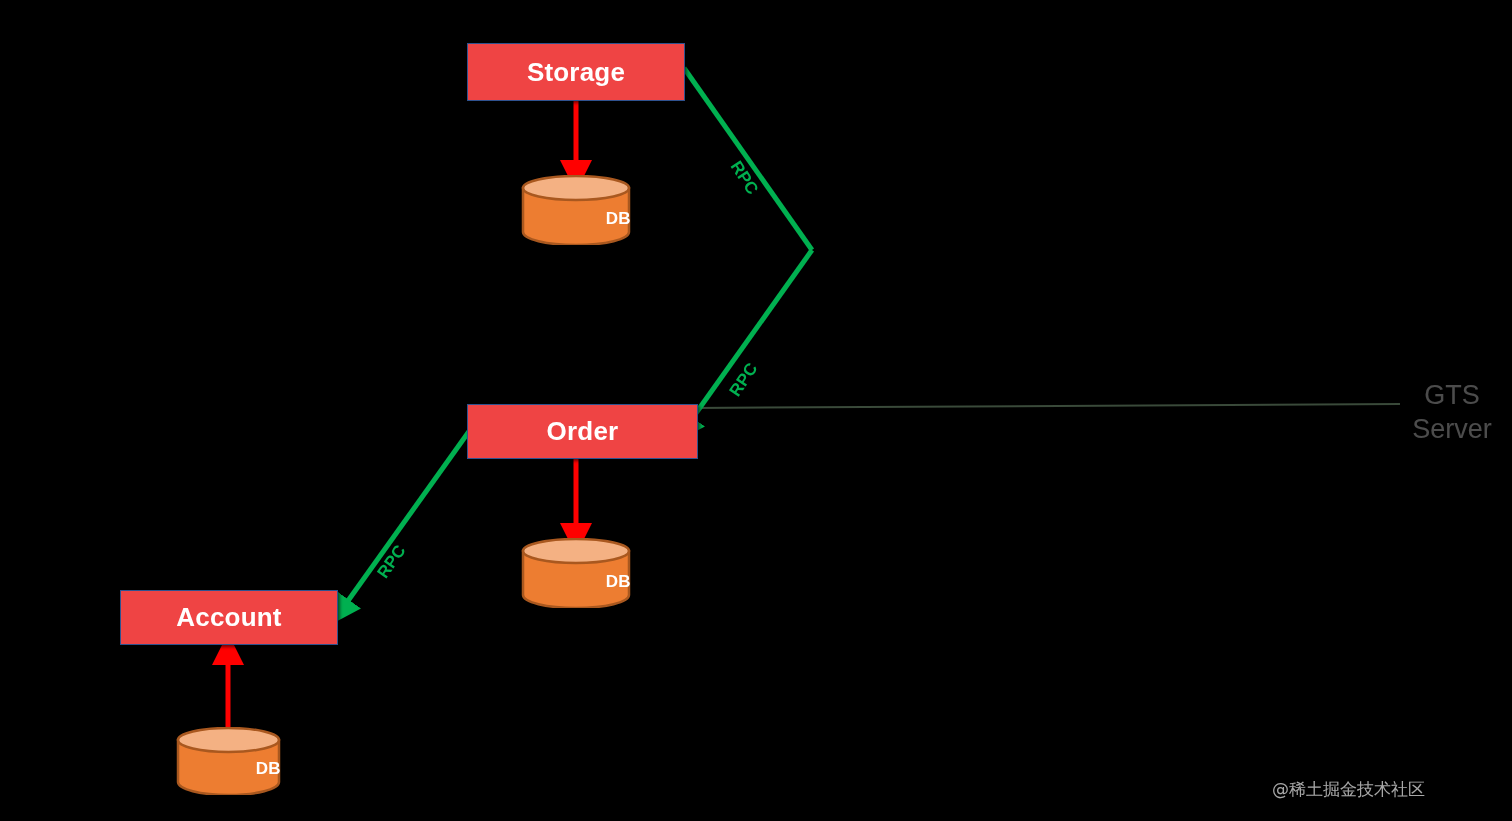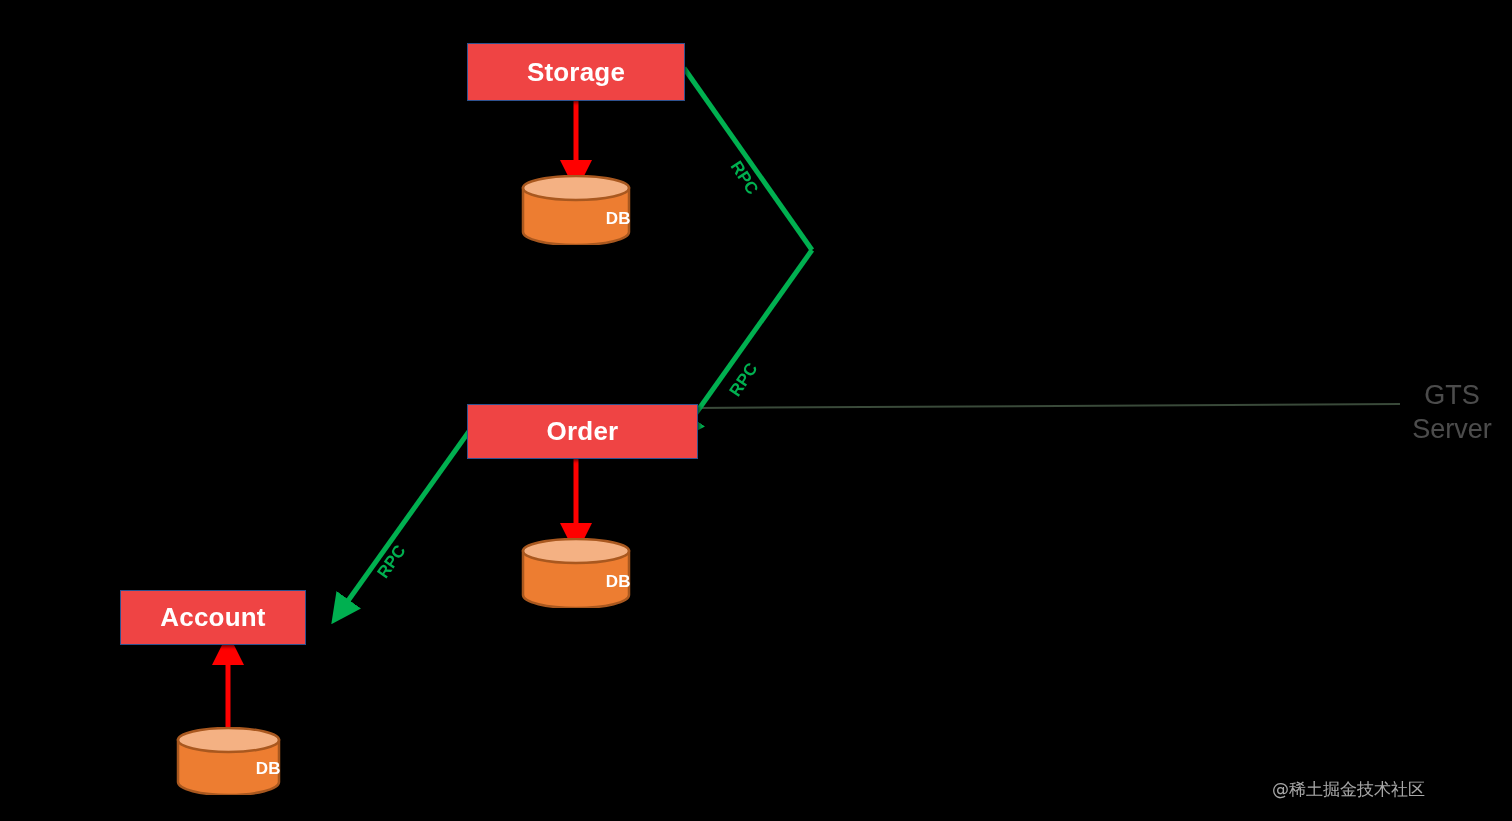--- a/index.html
+++ b/index.html
@@ -123,21 +123,21 @@
       <ellipse cx="52.5" cy="13" rx="50.5" ry="12" fill="#F4B183" stroke="#A9581F" stroke-width="2.5"></ellipse>
     </svg>
     <div class="db-label" style="top:32px;">DB</div>
   </div>
 
   <div class="node-box" style="left:467px; top:43px; width:218px; height:58px;">Storage</div>
 
 
   <div class="node-box" style="left:467px; top:404px; width:231px; height:55px;">Order</div>
 
-  <div class="node-box" style="left:120px; top:590px; width:186px; height:55px;">Account</div>
+  <div class="node-box" style="left:120px; top:590px; width:218px; height:55px;">Account</div>
 
   <div class="edge-label" style="left:726px; top:168px; transform:rotate(57deg);">RPC</div>
 
   <div class="edge-label" style="left:726px; top:370px; transform:rotate(-56deg);">RPC</div>
 
   <div class="edge-label" style="left:374px; top:552px; transform:rotate(-55deg);">RPC</div>
 
   <div class="ghost-text" style="left:1400px; top:378px; width:104px;">
     <div>GTS</div>
     <div>Server</div>

